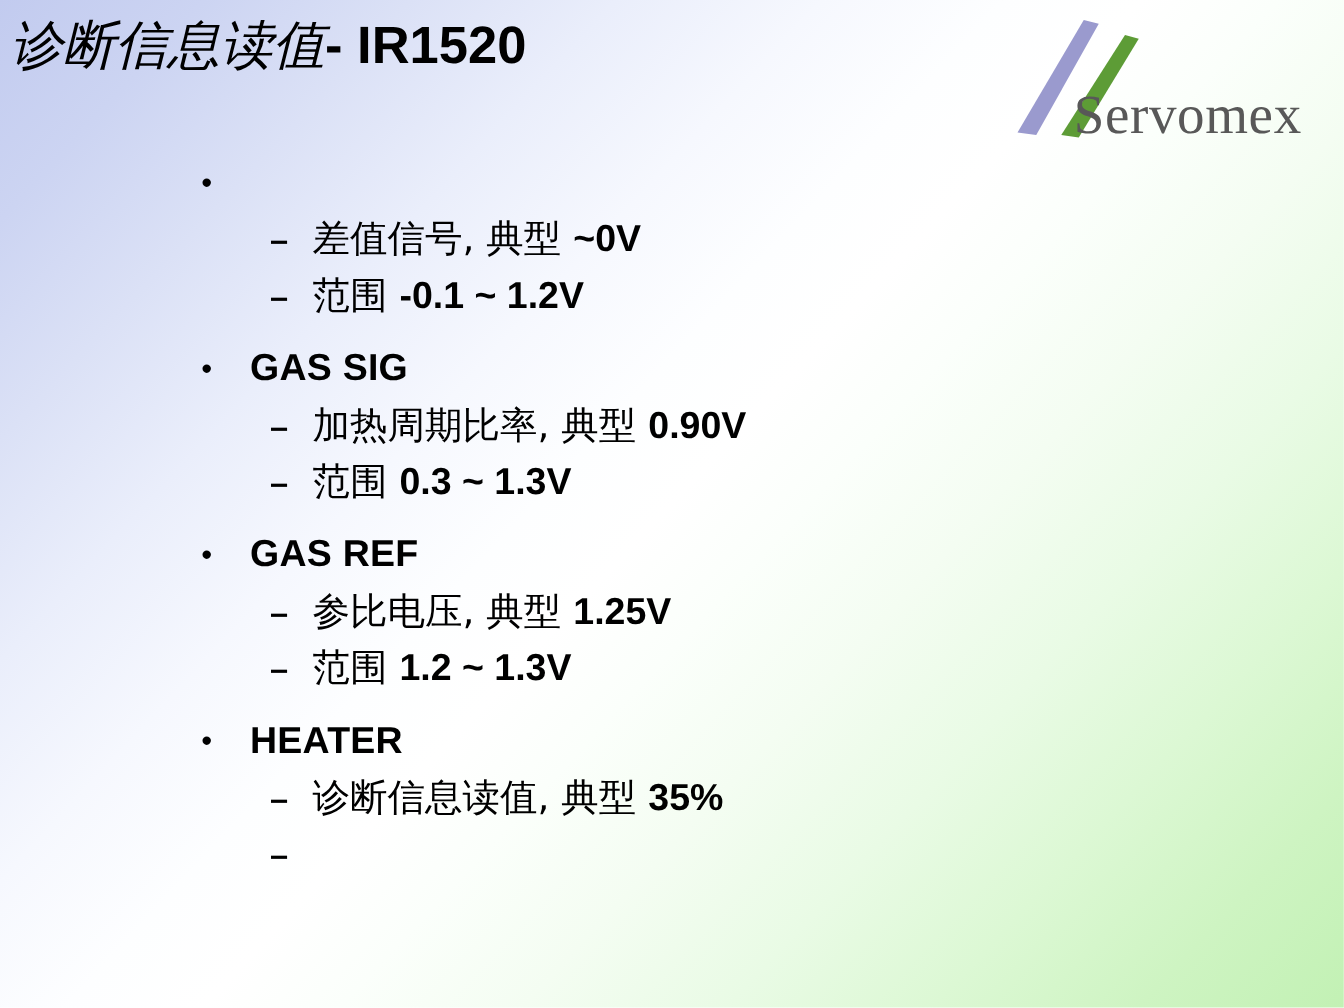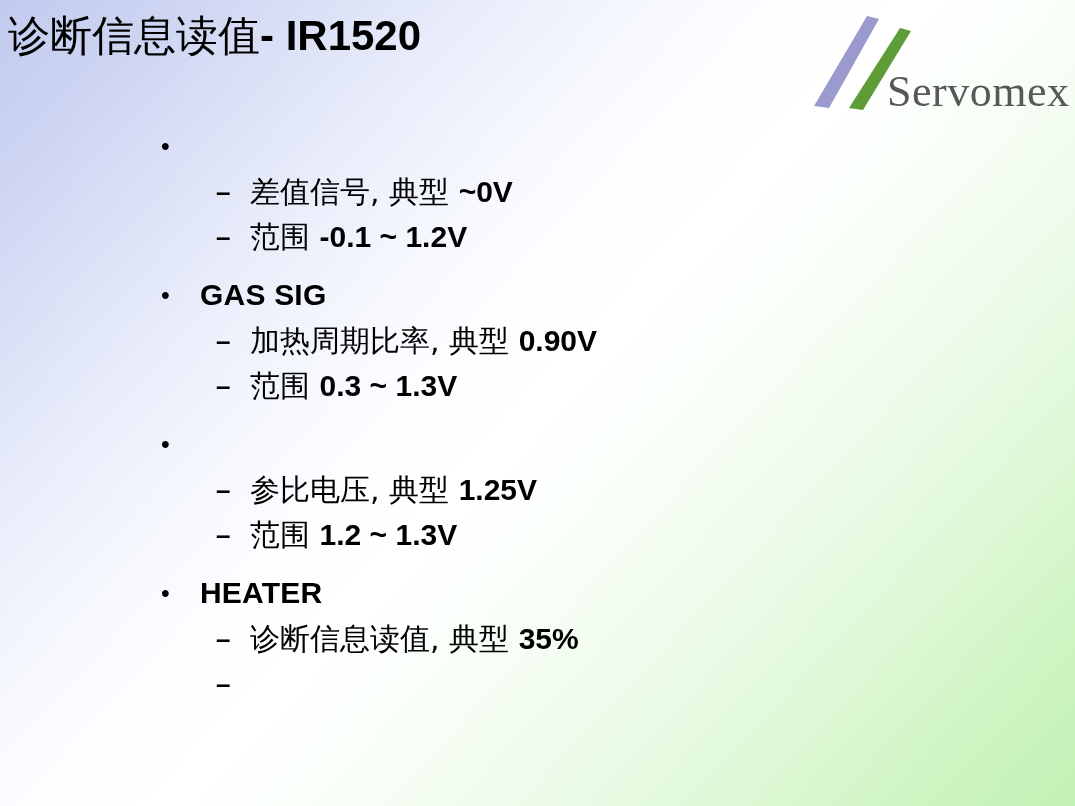--- a/index.html
+++ b/index.html
@@ -49,20 +49,21 @@
     font-size: 42px;
     line-height: 1.05;
     color: #000000;
     white-space: nowrap;
     font-family: "DejaVu Sans", "Liberation Sans", sans-serif;
     font-weight: 400;
   }
   #slide-title .cjk {
     font-weight: 400;
     font-family: "DejaVu Sans", sans-serif;
+    font-style: italic;
   }
   #slide-title .latin {
     font-weight: bold;
     font-family: "Liberation Sans", sans-serif;
   }
 
   
   #logo {
     position: absolute;
     right: 2px;
@@ -72,21 +73,21 @@
   }
   #logo-mark {
     position: absolute;
     left: 10px;
     top: 0px;
     width: 130px;
     height: 98px;
   }
   #logo-wordmark {
     position: absolute;
-    left: 96px;
+    left: 68px;
     top: 52px;
     font-family: "Liberation Serif", "DejaVu Serif", serif;
     font-size: 44px;
     letter-spacing: 0.5px;
     color: #585858;
     white-space: nowrap;
   }
 
   
   #content {
@@ -194,20 +195,21 @@
       </div>
       <div class="l2">
         <span class="l2-marker">–</span>
         <span class="l2-text"><span>范围</span>&nbsp;<span class="val">0.3 ~ 1.3V</span></span>
       </div>
     </div>
 
     <div class="group">
       <div class="l1">
         <span class="l1-marker">•</span>
+        <span class="l1-text">GAS REF</span>
       </div>
       <div class="l2">
         <span class="l2-marker">–</span>
         <span class="l2-text"><span>参比电压,</span>&nbsp;<span>典型</span>&nbsp;<span class="val">1.25V</span></span>
       </div>
       <div class="l2">
         <span class="l2-marker">–</span>
         <span class="l2-text"><span>范围</span>&nbsp;<span class="val">1.2 ~ 1.3V</span></span>
       </div>
     </div>

